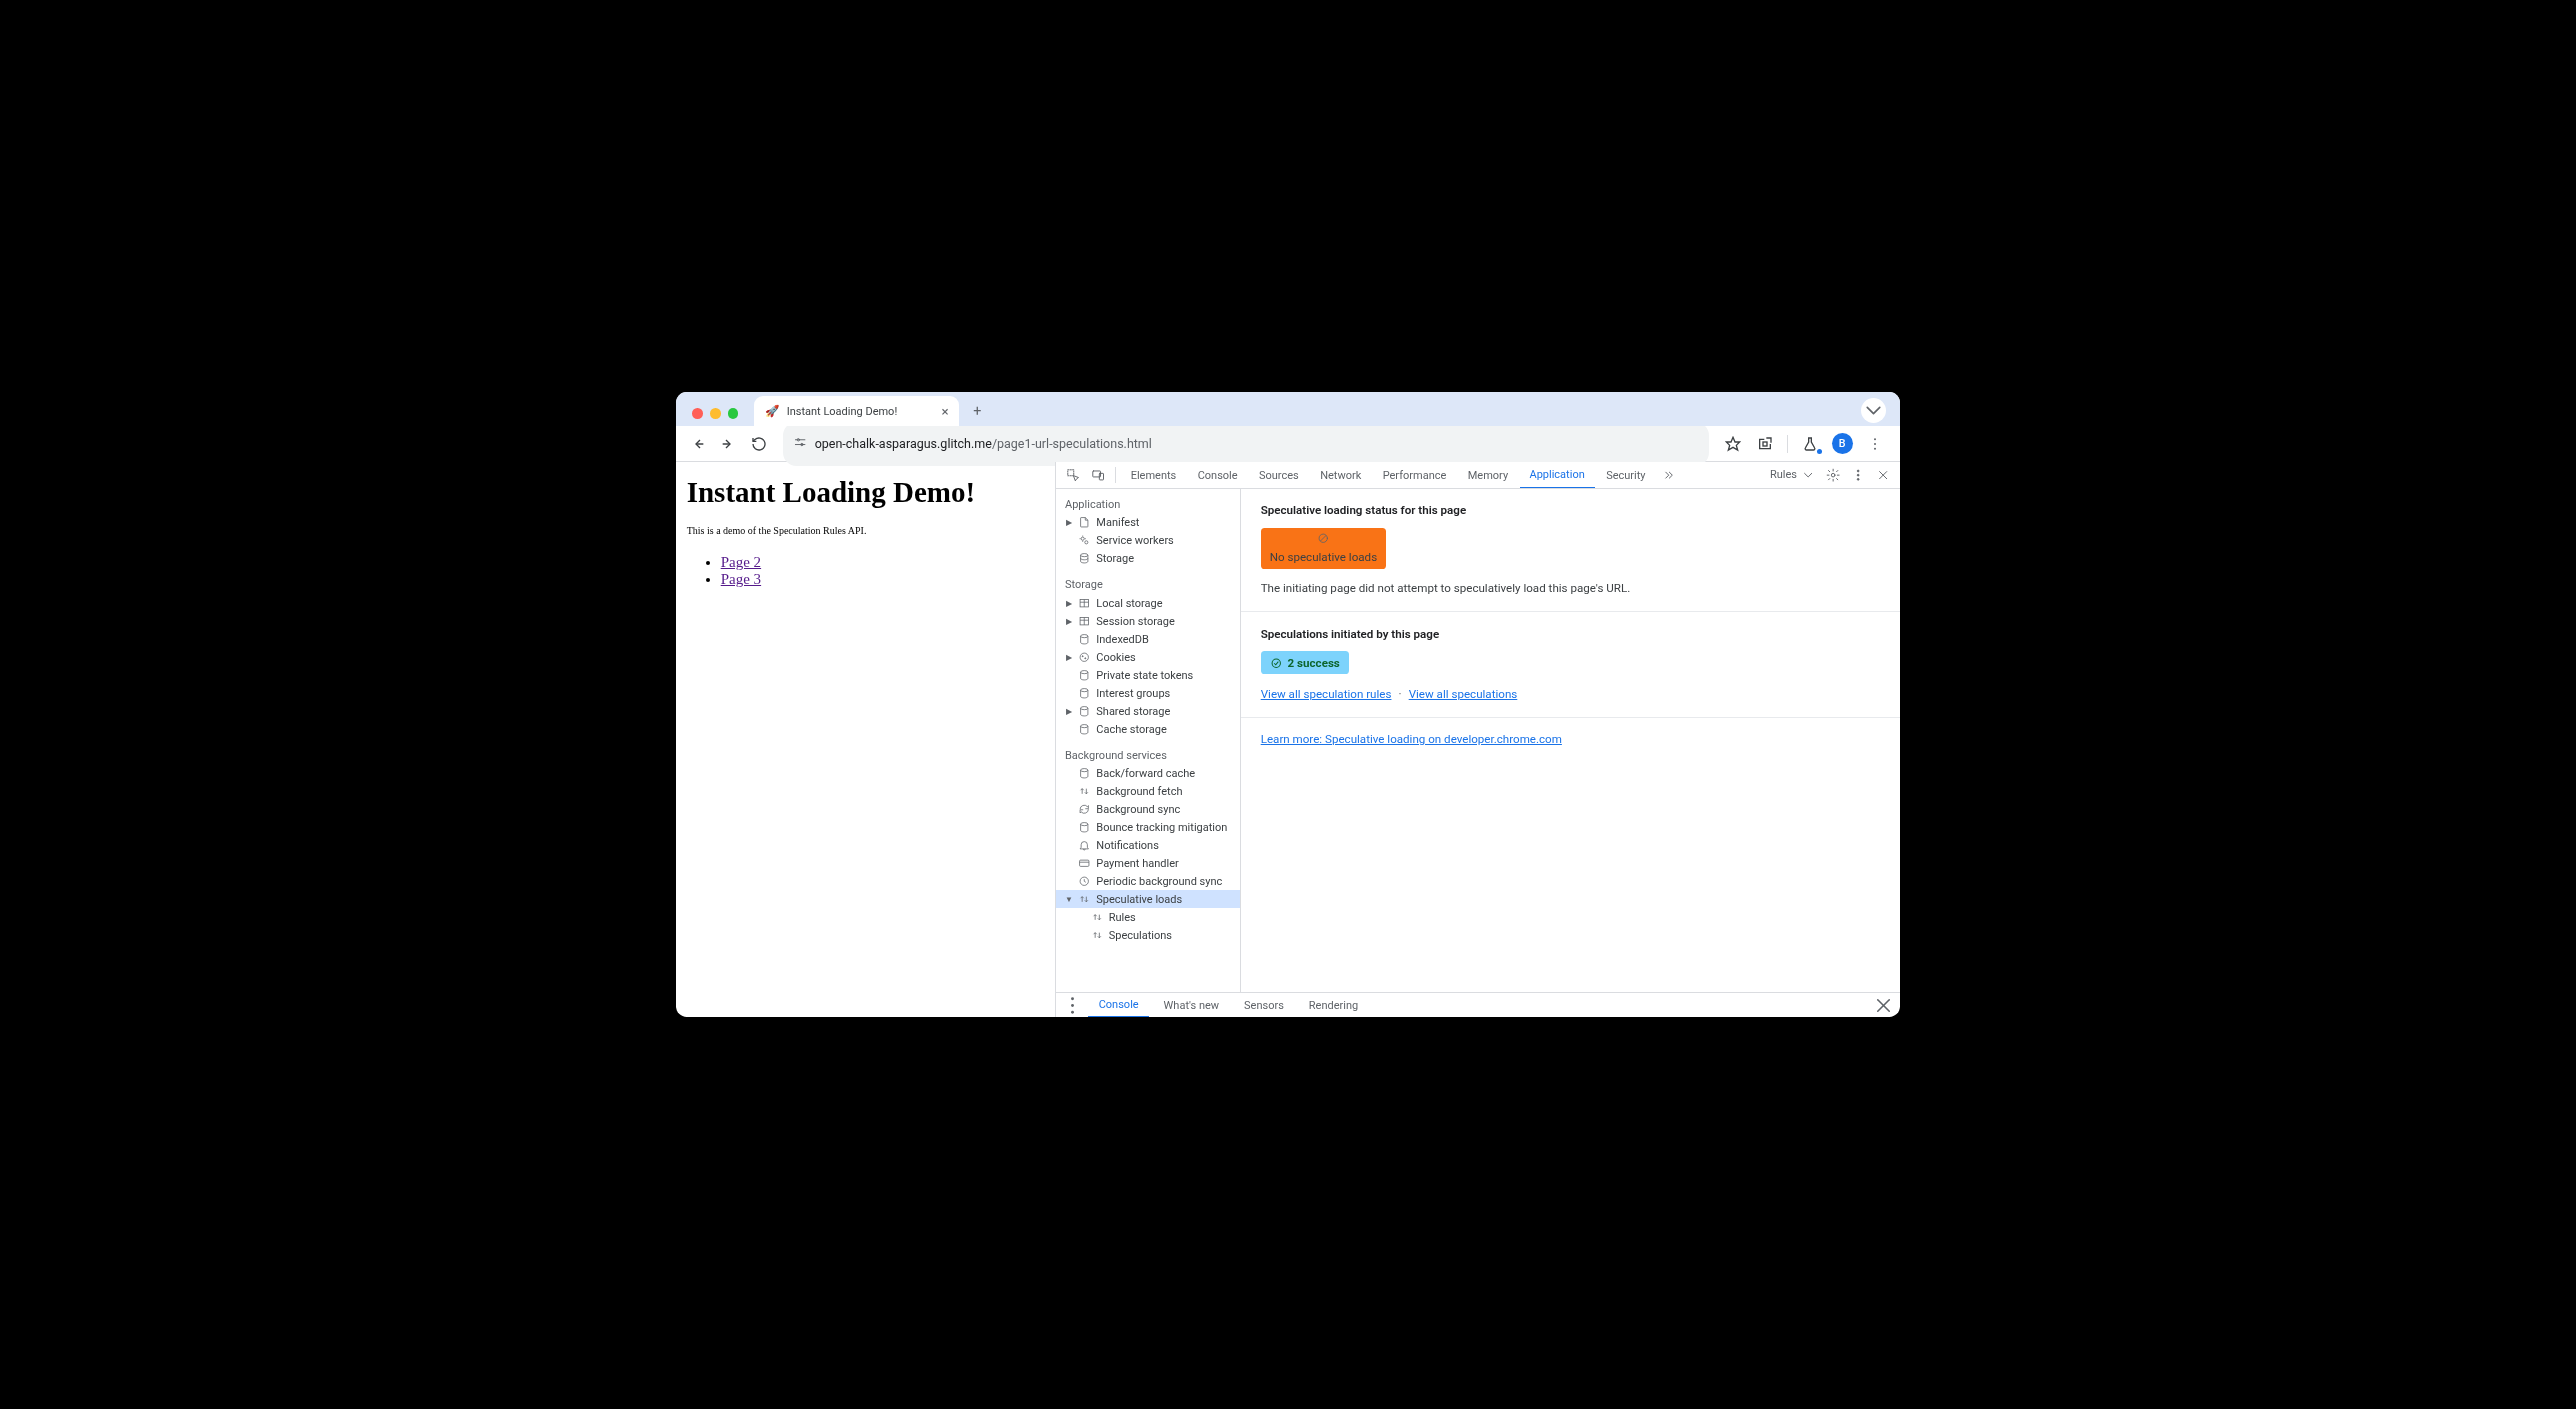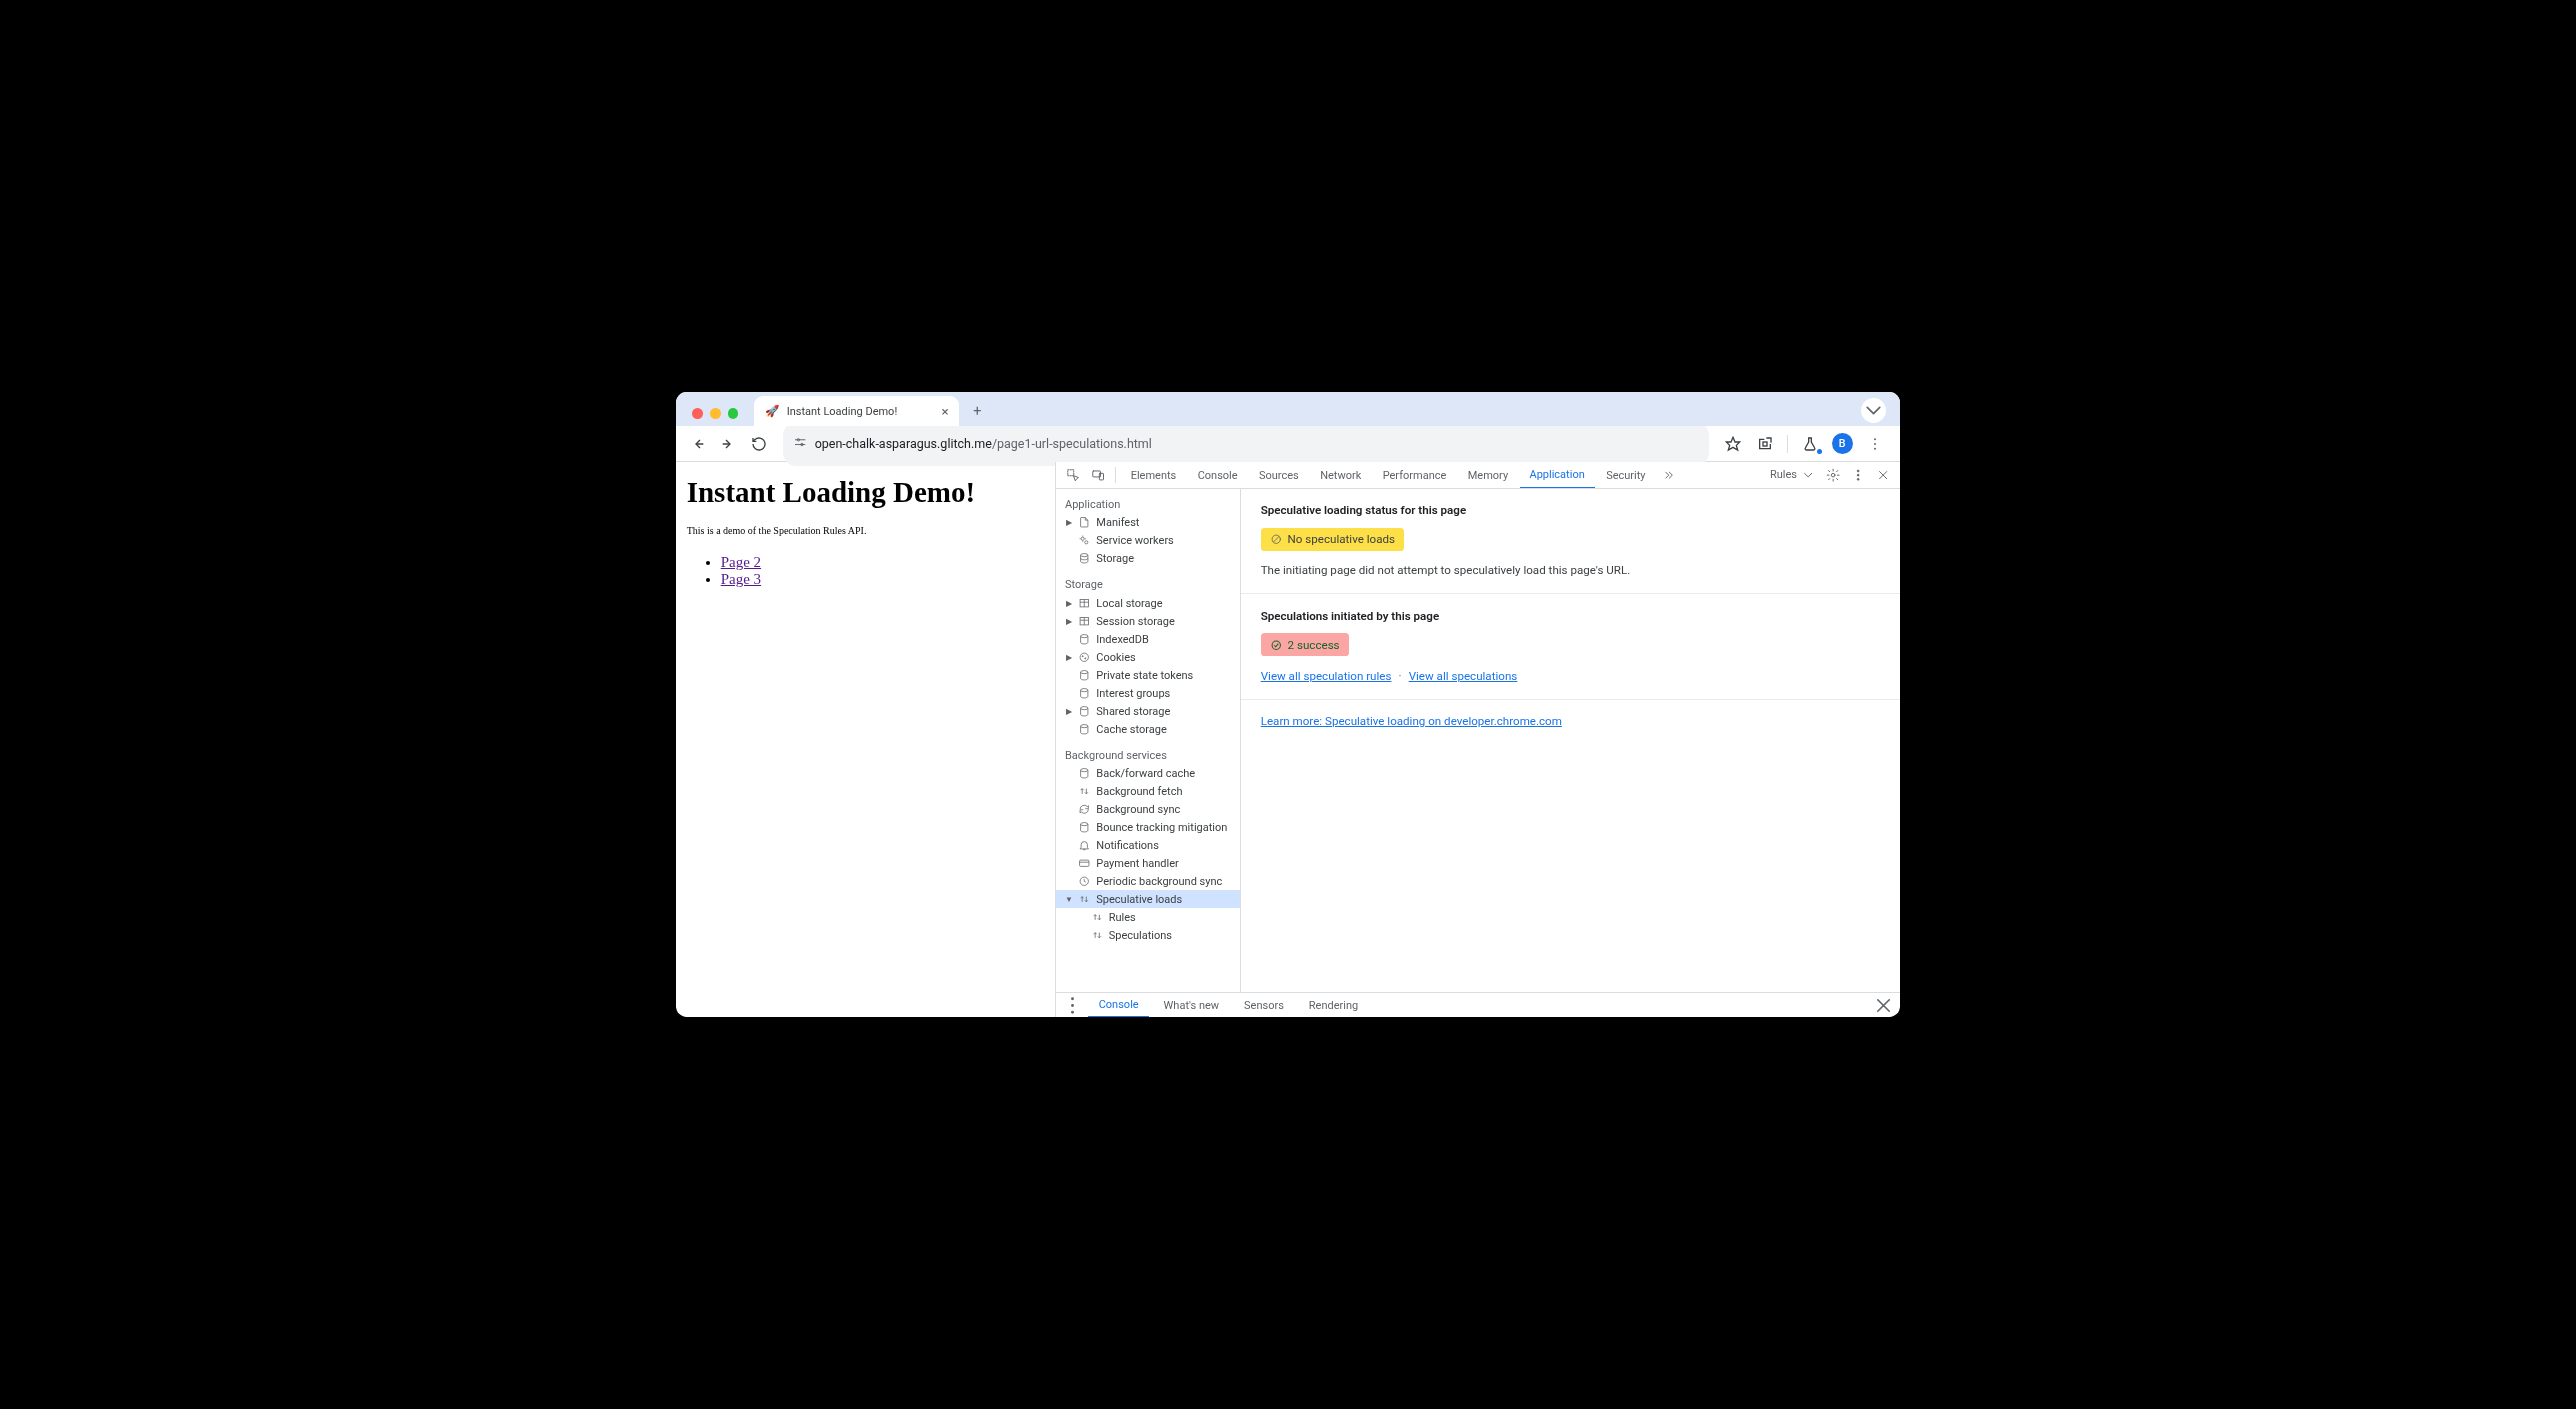--- a/index.html
+++ b/index.html
@@ -143,22 +143,22 @@
 .sb-item .noarrow { width:8px; }
 .sb-item.selected { background:#cfe2ff; }
 .sb-item.child { padding-left: 21.4px; }
 .sb-icon { width:14.3px; height:14.3px; display:flex; align-items:center; justify-content:center; }
 .sb-icon svg { width:12.5px; height:12.5px; stroke:#5f6368; fill:none; stroke-width:1.5; }
 
 .dt-main { flex:1; overflow-y:auto; background:#fff; }
 .dt-section { padding: 14.3px 19.7px 16px 19.7px; border-bottom: 0.9px solid #e8eaed; }
 .dt-section h3 { font-size: 11.6px; font-weight:600; color:#202124; margin-bottom:10.7px; }
 .badge { display:inline-flex; align-items:center; gap:5.4px; padding: 4.5px 9px; border-radius: 3.6px; font-size: 11.6px; }
-.badge-neutral { background:#fde047; color:#3c4043; }
-.badge-success { background:#fca5a5; color:#0d652d; }
+.badge-neutral { background:#f97316; color:#3c4043;flex-direction:column; }
+.badge-success { background:#7dd3fc; color:#0d652d;font-weight:bold; }
 .badge svg { width:12.5px; height:12.5px; }
 .dt-text { font-size:11.6px; color:#3c4043; margin-top:12.5px; }
 .dt-link { color:#1a73e8; text-decoration:underline; font-size:11.6px; cursor:pointer; }
 .link-row { margin-top: 12.5px; display:flex; gap:7.1px; align-items:center; font-size:11.6px; }
 .link-sep { color:#5f6368; }
 .learn-section { padding: 12.5px 19.7px; }
 
 .dt-drawer {
   height: 25px;
   border-top: 0.9px solid #dadce0;

